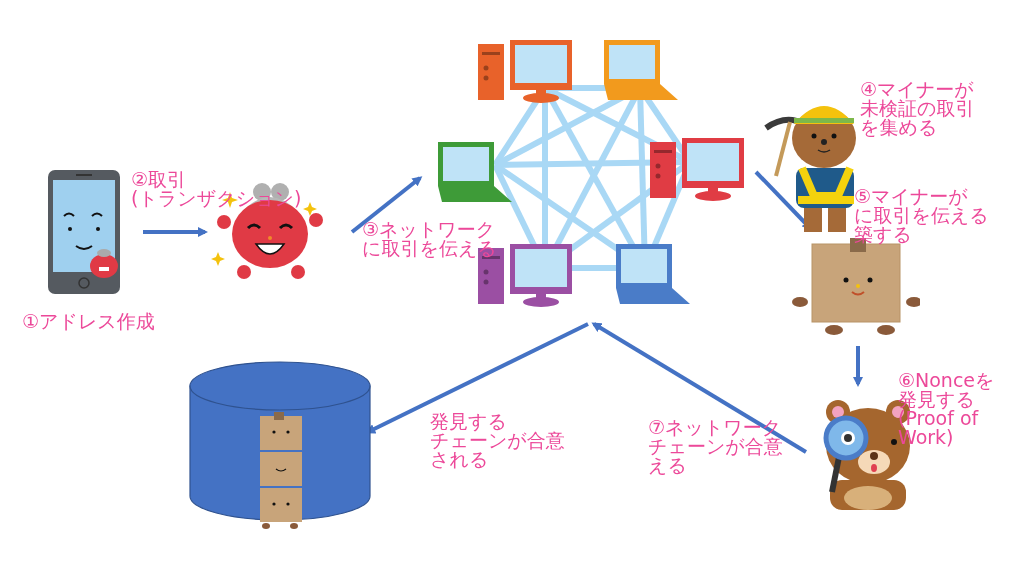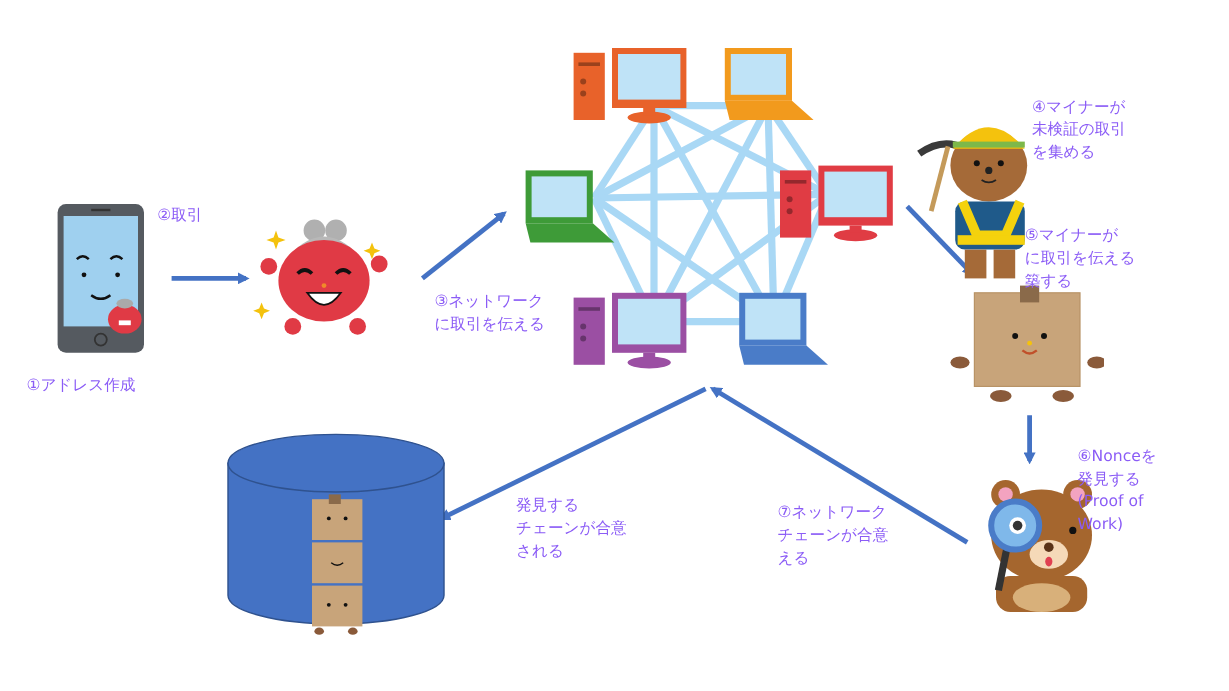--- a/index.html
+++ b/index.html
@@ -1,18 +1,18 @@
 <!DOCTYPE html>
 <html><head>
 <meta charset="utf-8">
 <style>
   html, body { margin: 0; padding: 0; background: #ffffff; }
   body { width: 1024px; height: 576px; position: relative; overflow: hidden;
          font-family: "DejaVu Sans", "Liberation Sans", sans-serif; color: #222; }
-  .label { position: absolute; font-size: 13px; line-height: 19px; white-space: pre; color: #8b5cf6; }
+  .label { position: absolute; font-size: 19px; line-height: 19px; white-space: pre; color: #ec4899; }
   .label span { display: block; }
   svg.layer { position: absolute; left: 0; top: 0; }
   .node { position: absolute; }
 </style>
 </head>
 <body>
 
 <svg class="layer" width="1024" height="576">
   <defs>
     <marker id="ah" markerWidth="10" markerHeight="10" refX="7" refY="5" orient="auto" markerUnits="userSpaceOnUse">
@@ -185,19 +185,19 @@
       <circle cx="102" cy="88" r="1.6" fill="#111"></circle>
     <path d="M90 125 q5 4 10 0" stroke="#111" stroke-width="1.2" fill="none"></path>
     <circle cx="88" cy="160" r="1.6" fill="#111"></circle>
       <circle cx="102" cy="160" r="1.6" fill="#111"></circle>
     <ellipse cx="80" cy="182" rx="4" ry="3" fill="#8a5a3a"></ellipse>
       <ellipse cx="108" cy="182" rx="4" ry="3" fill="#8a5a3a"></ellipse>
   </g>
 </svg>
 
 <div class="label" style="left:22px;top:312px"><span>①アドレス作成</span></div>
-<div class="label" style="left:131px;top:170px"><span>②取引</span></div>
-<div class="label" style="left:362px;top:242px"><span>③ネットワーク</span><span>に取引を伝える</span></div>
+<div class="label" style="left:131px;top:170px"><span>②取引</span><span>(トランザクション)</span></div>
+<div class="label" style="left:362px;top:220px"><span>③ネットワーク</span><span>に取引を伝える</span></div>
 <div class="label" style="left:860px;top:80px"><span>④マイナーが</span><span>未検証の取引</span><span>を集める</span></div>
 <div class="label" style="left:854px;top:187px"><span>⑤マイナーが</span><span>に取引を伝える</span><span>築する</span></div>
 <div class="label" style="left:898px;top:371px"><span>⑥Nonceを</span><span>発見する</span><span>(Proof of</span><span>Work)</span></div>
 <div class="label" style="left:648px;top:418px"><span>⑦ネットワーク</span><span>チェーンが合意</span><span>える</span></div>
 <div class="label" style="left:430px;top:412px"><span>発見する</span><span>チェーンが合意</span><span>される</span></div>
 
 </body></html>

